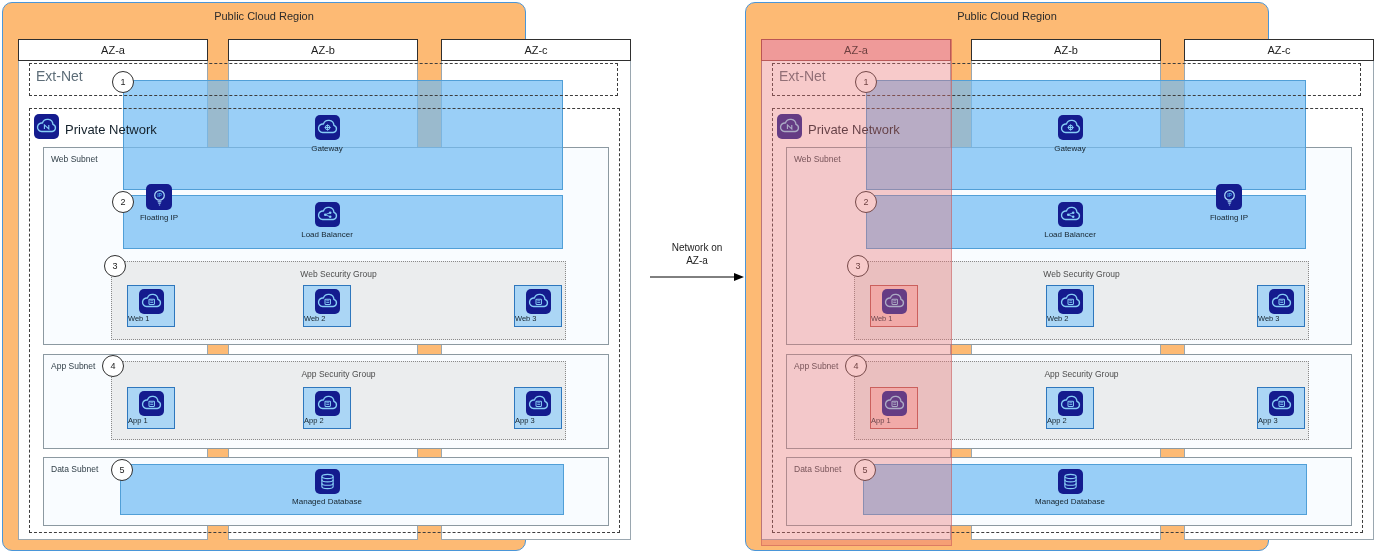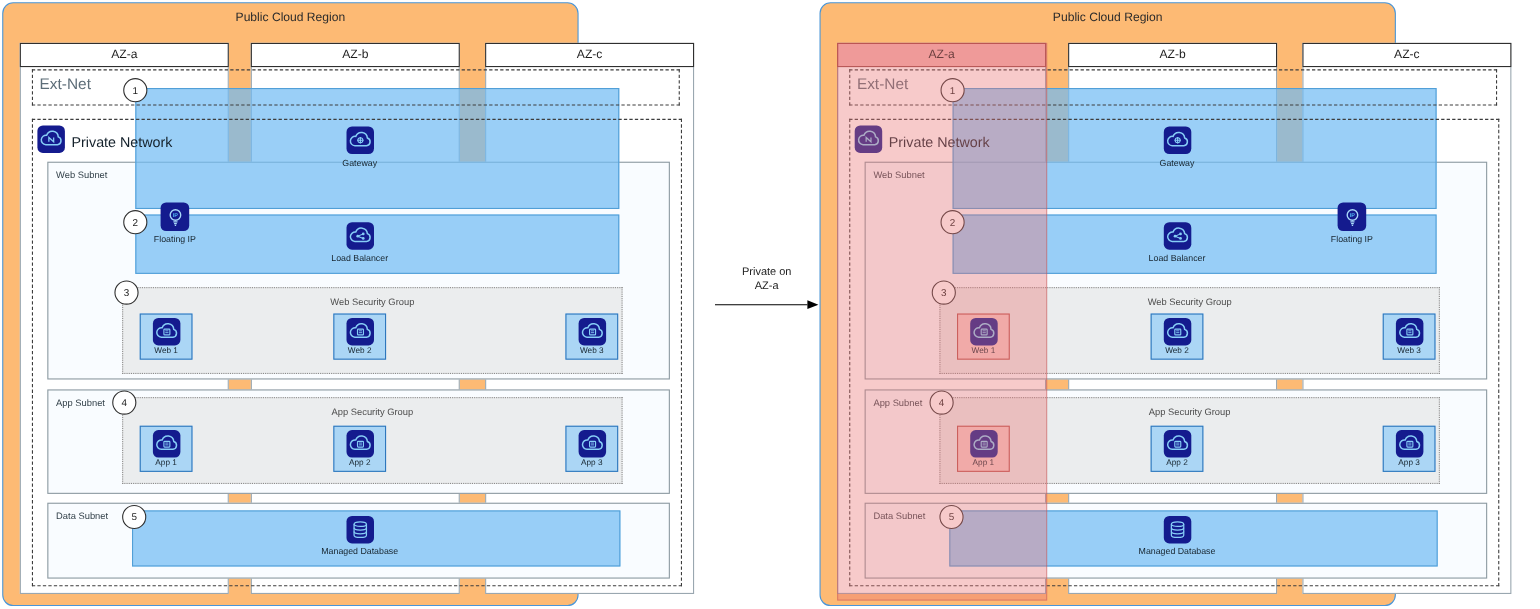--- a/index.html
+++ b/index.html
@@ -21,21 +21,21 @@
   .band{position:absolute;background:rgba(111,186,243,0.70);border:1px solid #519fd7;
         box-sizing:border-box;z-index:2;}
   .sg{position:absolute;background:#ebedee;border:1.5px dotted #8a8a8a;box-sizing:border-box;z-index:2;}
   .sg-label{position:absolute;top:7px;left:0;width:100%;text-align:center;font-size:8.5px;color:#4d4d4d;}
   .dashedbox{position:absolute;border:1.5px dashed #3d3d3d;box-sizing:border-box;z-index:5;}
   .zone-label{position:absolute;left:6px;top:4px;font-size:14px;color:#5d6d78;}
   .pn-label{position:absolute;font-size:13px;color:#14212b;z-index:5;}
   .node{position:absolute;width:48px;height:42px;background:#abd6f5;border:1px solid #2e77bd;
         box-sizing:border-box;z-index:3;}
   .node.incident{background:#f6cbc9;border-color:#b85450;}
-  .node-label{position:absolute;bottom:3px;left:0;width:100%;text-align:center;
+  .node-label{position:absolute;bottom:3px;left:0;width:100%;text-align:left;
               font-size:7.5px;color:#16242e;}
   .icon24{position:absolute;width:25px;height:25px;background:#141b8e;border-radius:5px;
           z-index:4;display:flex;align-items:center;justify-content:center;}
   .icon24 svg{width:25px;height:25px;display:block;}
   .node .icon24{left:11px;top:3px;}
   .free-label{position:absolute;text-align:center;font-size:8px;color:#16242e;z-index:4;}
   .marker{position:absolute;width:22px;height:22px;border-radius:50%;background:#ffffff;
           border:1px solid #2f2f2f;box-sizing:border-box;display:flex;align-items:center;
           justify-content:center;font-size:9px;color:#1d1d1d;z-index:6;}
   .overlay{position:absolute;background:rgba(233,116,116,0.38);
@@ -196,21 +196,21 @@
     <div class="free-label" style="left:279px;top:494px;width:90px;">Managed Database</div>
 
     <div class="marker" style="left:109px;top:68px;">1</div>
     <div class="marker" style="left:109px;top:188px;">2</div>
     <div class="marker" style="left:101px;top:252px;">3</div>
     <div class="marker" style="left:99px;top:352px;">4</div>
     <div class="marker" style="left:108px;top:456px;">5</div>
   </div>
 
   <div class="transition">
-    <div class="t-line">Private on</div>
+    <div class="t-line">Network on</div>
     <div class="t-line">AZ-a</div>
     <svg width="98" height="12">
       <line x1="2" y1="6" x2="86" y2="6" stroke="#000000" stroke-width="1"></line>
       <path d="M86 2 L96 6 L86 10 Z" fill="#000000"></path>
     </svg>
   </div>
 
   <div class="diagram d-right">
     <div class="region-title">Public Cloud Region</div>
 

